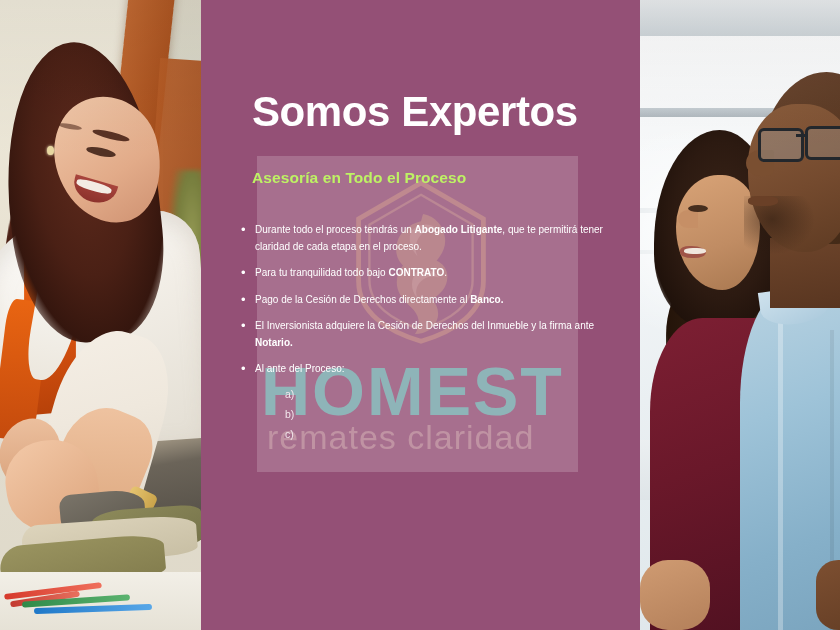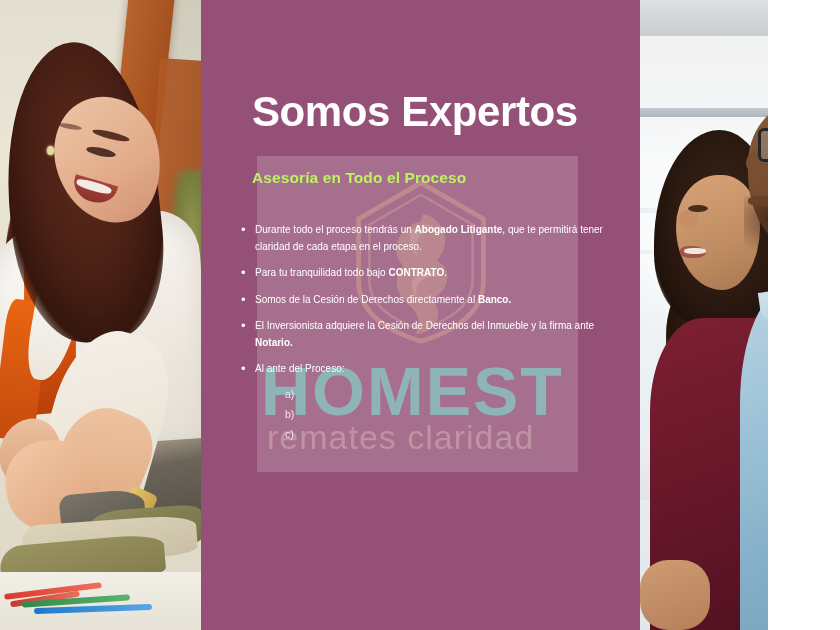--- a/index.html
+++ b/index.html
@@ -2,21 +2,21 @@
 <html><head>
 <meta charset="utf-8">
 <style>
   html,body{margin:0;padding:0;background:#fff;}
   body{
     font-family:"Liberation Sans", sans-serif;
     -webkit-font-smoothing:antialiased;
   }
   .slide{
     position:relative;
-    width:768px;height:630px;
+    width:840px;height:630px;
     overflow:hidden;
     background:#945076;
   }
 
   
   .photo{position:absolute;top:0;height:630px;overflow:hidden;}
   .photo-left{left:0;width:201px;}
   .photo-right{left:640px;width:200px;}
 
   .ph-layer{position:absolute;}
@@ -435,21 +435,21 @@
       <div class="bullet">
         <span class="dot">•</span>
         <span class="txt"><span>Durante todo el proceso tendrás un </span><b>Abogado Litigante</b><span>, que te permitirá tener claridad de cada etapa en el proceso.</span></span>
       </div>
       <div class="bullet">
         <span class="dot">•</span>
         <span class="txt"><span>Para tu tranquilidad todo bajo </span><b>CONTRATO</b><span>.</span></span>
       </div>
       <div class="bullet">
         <span class="dot">•</span>
-        <span class="txt"><span>Somos de la Cesión de Derechos directamente al </span><b>Banco.</b></span>
+        <span class="txt"><span>Pago de la Cesión de Derechos directamente al </span><b>Banco.</b></span>
       </div>
       <div class="bullet">
         <span class="dot">•</span>
         <span class="txt"><span>El Inversionista adquiere la Cesión de Derechos del Inmueble y la firma ante </span><b>Notario.</b></span>
       </div>
       <div class="bullet">
         <span class="dot">•</span>
         <span class="txt"><span>Al ante del Proceso:</span></span>
       </div>
 

